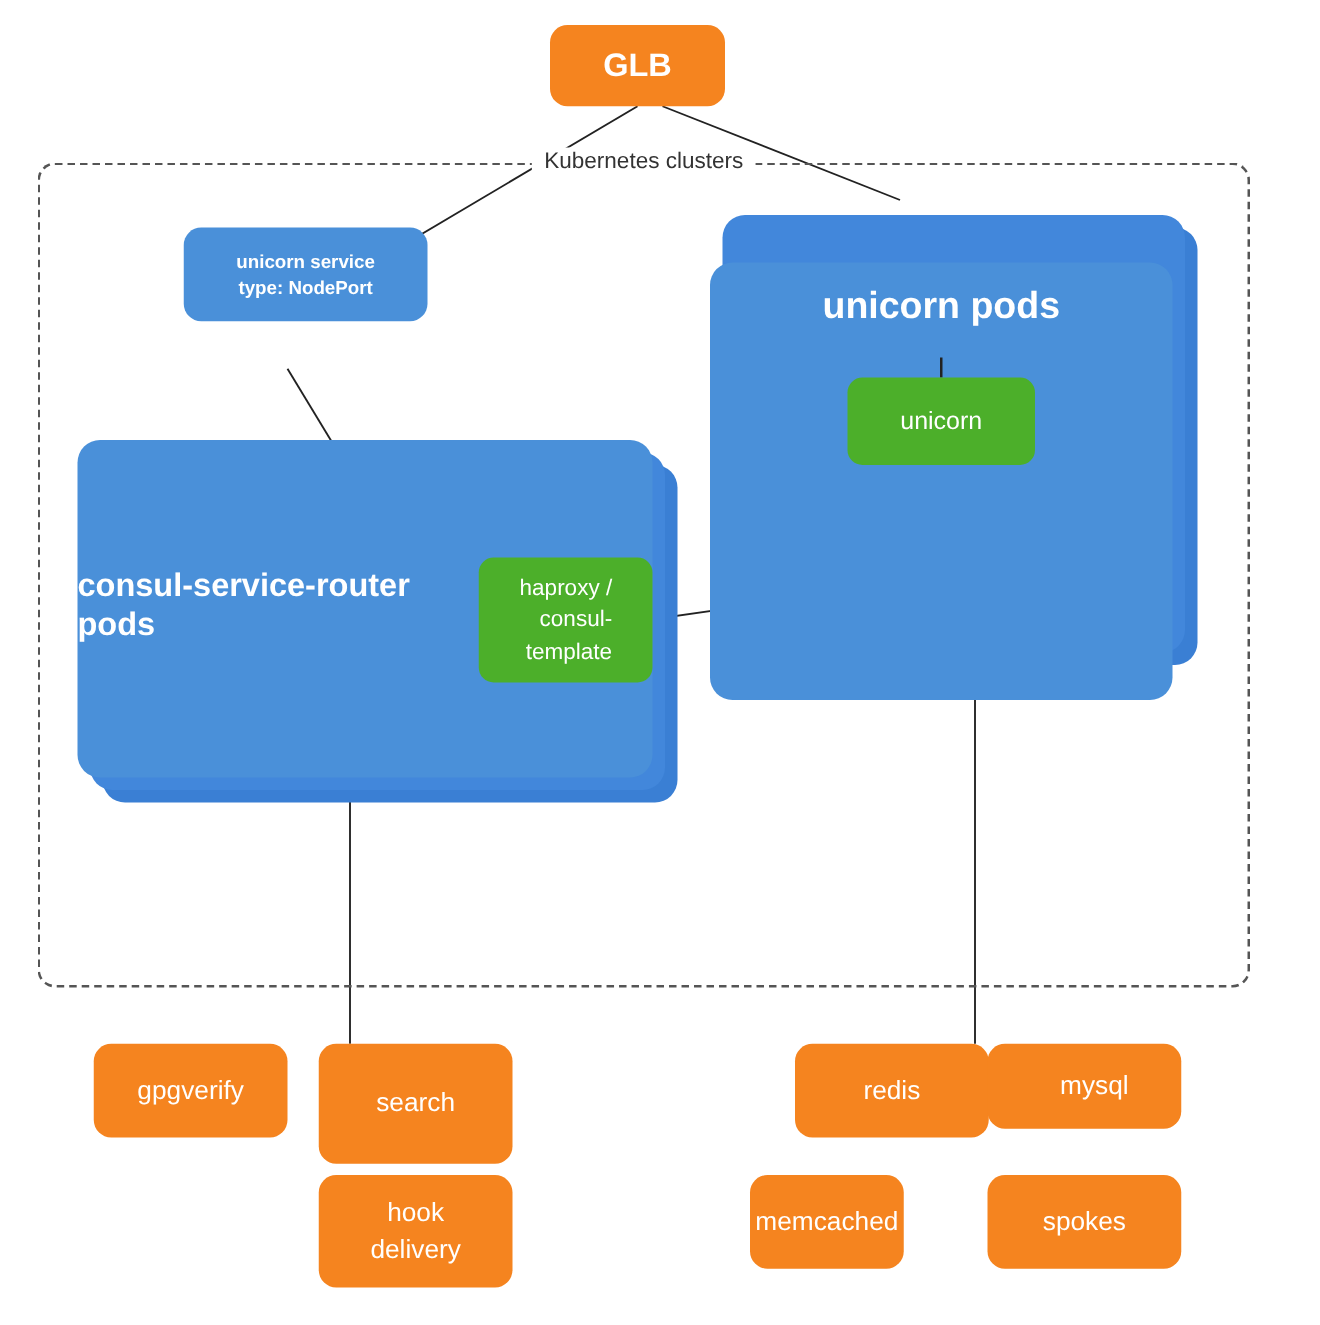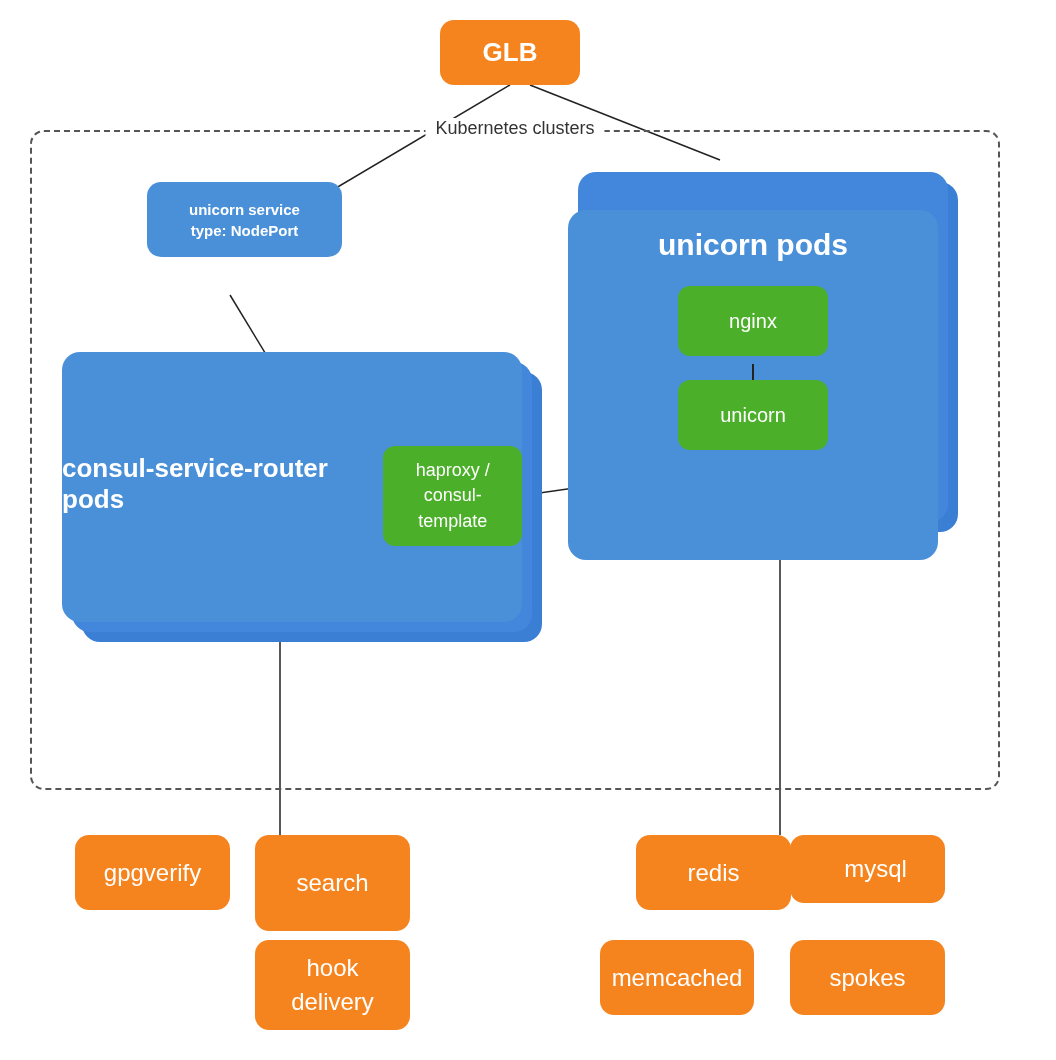--- a/index.html
+++ b/index.html
@@ -203,36 +203,36 @@
       font-size: 26px;
       font-weight: bold;
       color: white;
       margin-bottom: 24px;
     }
 
     .haproxy-box {
       width: 160px;
       height: 100px;
       font-size: 18px;
-      text-align: center;
+      text-align: right;
       line-height: 1.4;
       padding: 8px;
       margin-left: 36px;
     }
 
     
     .service-box {
       position: absolute;
       background: #f5841f;
       border-radius: 14px;
       display: flex;
       align-items: center;
       justify-content: center;
       text-align: center;
-      font-size: 24px;
+      font-size: 21px;
       color: white;
       line-height: 1.4;
     }
 
     
     .lines-svg {
       position: absolute;
       top: 0;
       left: 0;
       width: 1056px;
@@ -269,23 +269,20 @@
 
     <div class="unicorn-service">
       <span>unicorn service<br>type: NodePort</span>
     </div>
 
     <div class="unicorn-pods-stack">
       <div class="unicorn-pods-back2"></div>
       <div class="unicorn-pods-back1"></div>
       <div class="unicorn-pods-main">
         <div class="unicorn-pods-title">unicorn pods</div>
-        <div class="green-box nginx-box">
-          <span>nginx</span>
-        </div>
         <div class="connector-vertical"></div>
         <div class="green-box unicorn-box">
           <span>unicorn</span>
         </div>
       </div>
     </div>
 
     <div class="consul-pods-stack">
       <div class="consul-pods-back2"></div>
       <div class="consul-pods-back1"></div>
@@ -308,20 +305,20 @@
   <div class="service-box" style="left:255px; top:940px; width:155px; height:90px;">
     <span>hook<br>delivery</span>
   </div>
 
   <div class="service-box" style="left:636px; top:835px; width:155px; height:75px;">
     <span>redis</span>
   </div>
   <div class="service-box" style="left:790px; top:835px; width:155px; height:68px;padding-left:16px;">
     <span>mysql</span>
   </div>
-  <div class="service-box" style="left:600px; top:940px; width:154px; height:75px;">
+  <div class="service-box" style="left:600px; top:940px; width:123px; height:75px;">
     <span>memcached</span>
   </div>
   <div class="service-box" style="left:790px; top:940px; width:155px; height:75px;">
     <span>spokes</span>
   </div>
 
 </div>
 
 </body></html>

